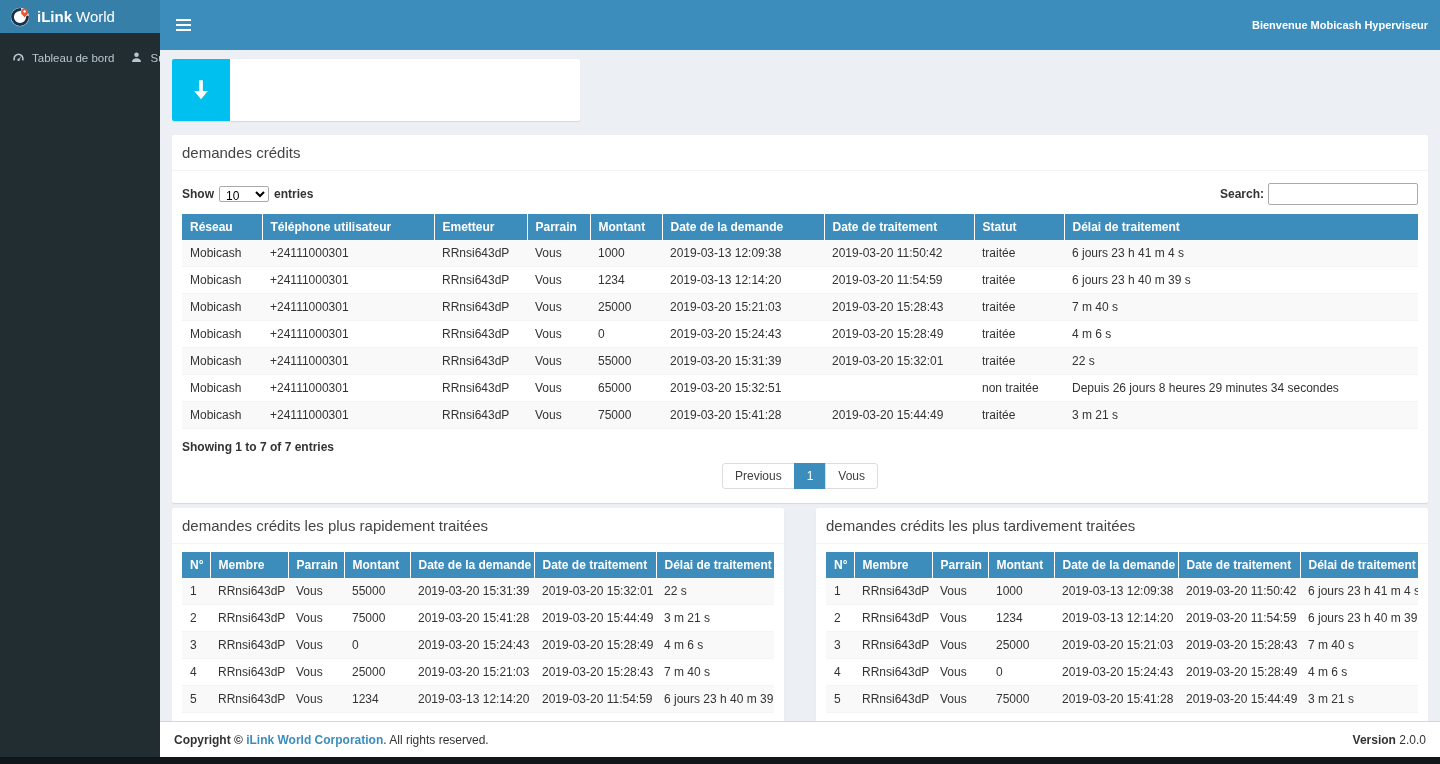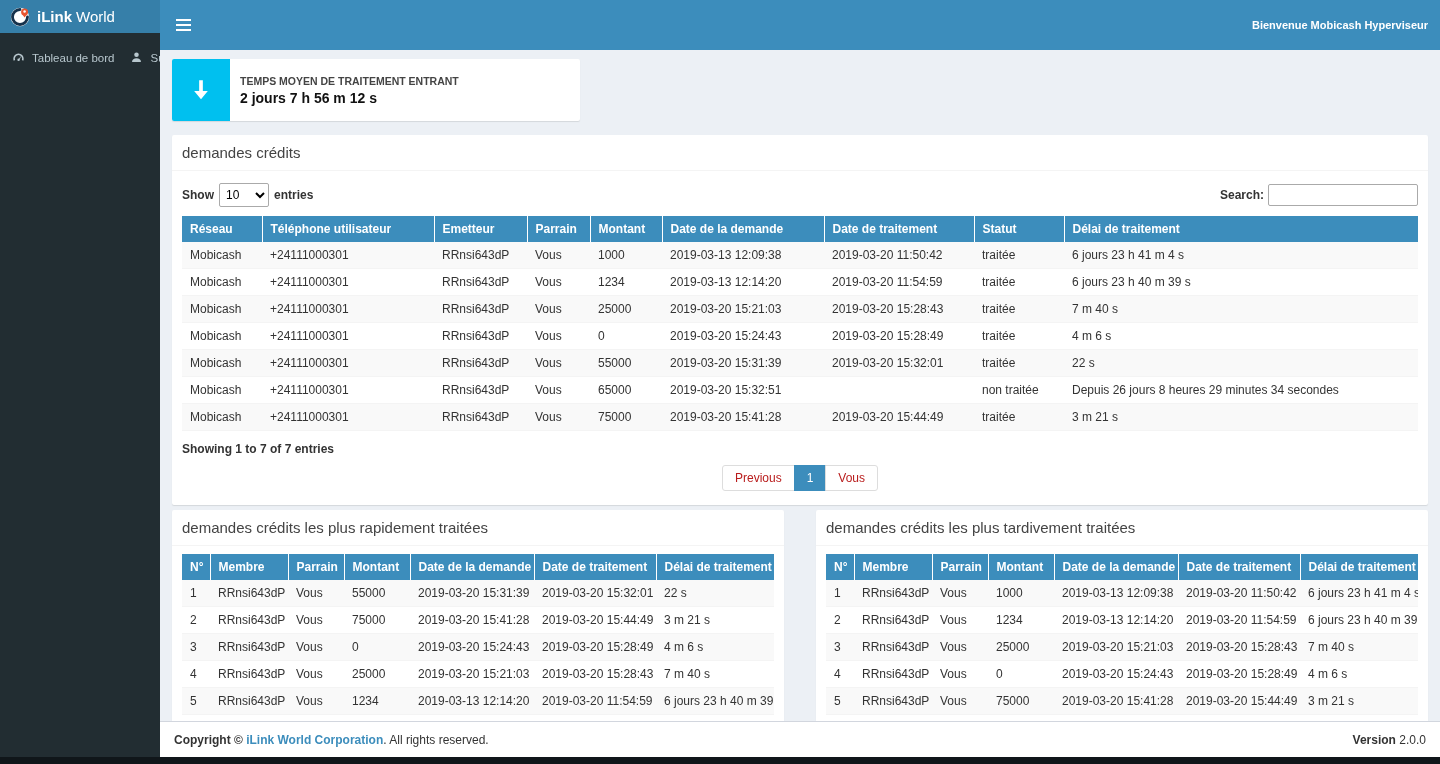--- a/index.html
+++ b/index.html
@@ -40,34 +40,34 @@
   .info-label { font-size:10.5px; font-weight:700; color:#444; text-transform:uppercase; }
   .info-value { font-size:14px; font-weight:700; color:#111; margin-top:3px; }
 
   
   .panel { background:#fff; border-radius:2px; box-shadow:0 1px 1px rgba(0,0,0,0.1); margin-top:14px; }
   .panel-title { font-size:15px; color:#444; padding:9px 10px; border-bottom:1px solid #f4f4f4; }
   .panel-body { padding:8px 10px 12px; }
 
   .table-controls { display:flex; justify-content:space-between; align-items:center; padding:4px 0 9px; }
   .length { font-size:12px; font-weight:700; color:#333; display:flex; align-items:center; gap:5px; }
-  .length select { font-size:12px; border:1px solid #aaa; border-radius:2px; background:#fff; min-width:50px; height:24px; padding:1px 2px; }
+  .length select { font-size:12px; border:1px solid #aaa; border-radius:2px; background:#fff; min-width:50px; height:16px; padding:1px 2px; }
   .search { font-size:12px; font-weight:700; color:#333; display:flex; align-items:center; gap:4px; }
   .search input { width:150px; height:22px; border:1px solid #aaa; border-radius:2px; padding:2px 5px; font-size:12px; }
 
   table.data { width:100%; border-collapse:collapse; font-size:12px; table-layout:fixed; }
   table.data th { background:#3c8dbc; color:#fff; text-align:left; font-weight:700; padding:6px 8px;
     border-right:1px solid rgba(255,255,255,0.45); overflow:hidden; white-space:nowrap; cursor:pointer; }
   table.data th:last-child { border-right:none; }
   table.data td { padding:6px 8px; border-bottom:1px solid #f4f4f4; color:#333; overflow:hidden; white-space:nowrap; }
   table.data tbody tr:nth-child(odd) { background:#f9f9f9; }
 
   .showing { font-size:12px; font-weight:700; color:#333; padding:11px 0 2px; }
   .pagination { display:flex; justify-content:center; margin:7px 0 2px; }
-  .page-btn { font-size:12px; padding:5px 12px; border:1px solid #ddd; color:#b91c1c; background:#fff; cursor:pointer; margin-left:-1px; text-decoration:none; }
+  .page-btn { font-size:12px; padding:5px 12px; border:1px solid #ddd; color:#404040; background:#fff; cursor:pointer; margin-left:-1px; text-decoration:none; }
   .page-btn:first-child { border-radius:3px 0 0 3px; margin-left:0; }
   .page-btn:last-child { border-radius:0 3px 3px 0; }
   .page-btn.active { background:#3c8dbc; border-color:#3c8dbc; color:#fff; }
 
   .panel-row { display:flex; gap:32px; margin-top:5px; }
   .panel.half { flex:1; margin-top:0; min-width:0; }
 
   
   .footer { height:36px; background:#fff; border-top:1px solid #d2d6de; display:flex; align-items:center;
     justify-content:space-between; padding:0 14px; font-size:12px; flex-shrink:0; }
@@ -144,24 +144,20 @@
     </header>
 
     <main class="content">
 
       <div class="info-box">
         <span class="info-icon">
           <svg viewBox="0 0 24 24">
               <path d="M10.3 3h3.4v10h4.6L12 20.6 5.7 13h4.6z"></path>
             </svg>
         </span>
-        <div class="info-content">
-          <div class="info-label">TEMPS MOYEN DE TRAITEMENT ENTRANT</div>
-          <div class="info-value">2 jours 7 h 56 m 12 s</div>
-        </div>
       </div>
 
       <section class="panel">
         <div class="panel-title">demandes crédits</div>
         <div class="panel-body">
           <div class="table-controls">
             <div class="length">
               <span>Show</span>
               <select><option>10</option></select>
               <span>entries</span>

